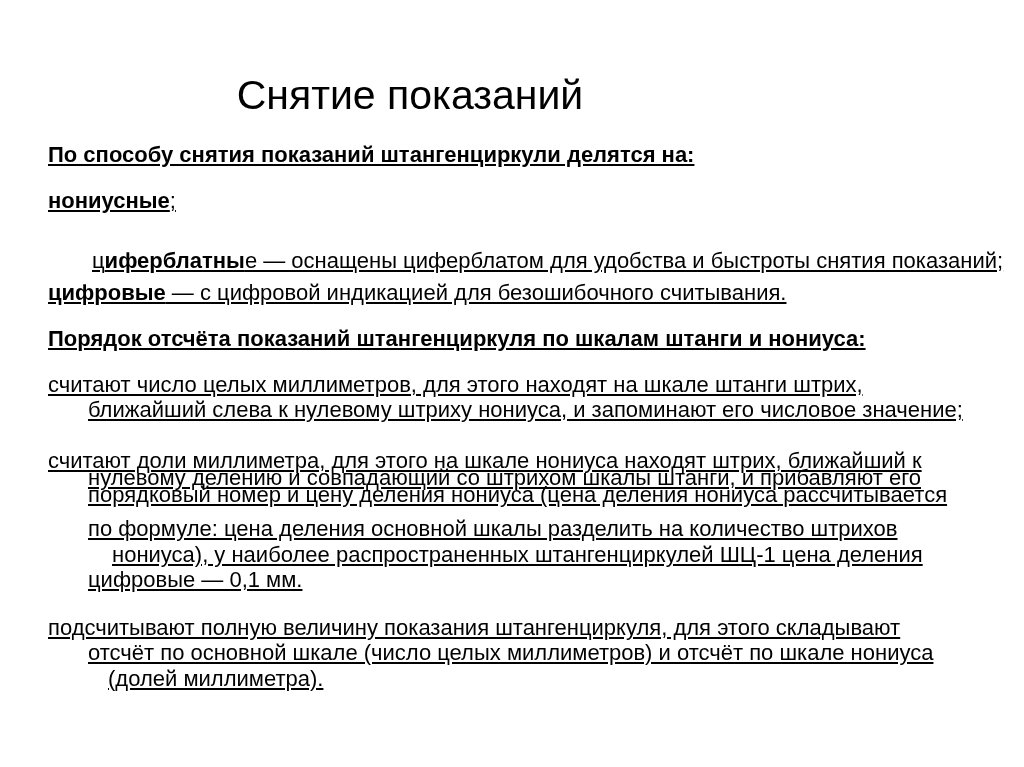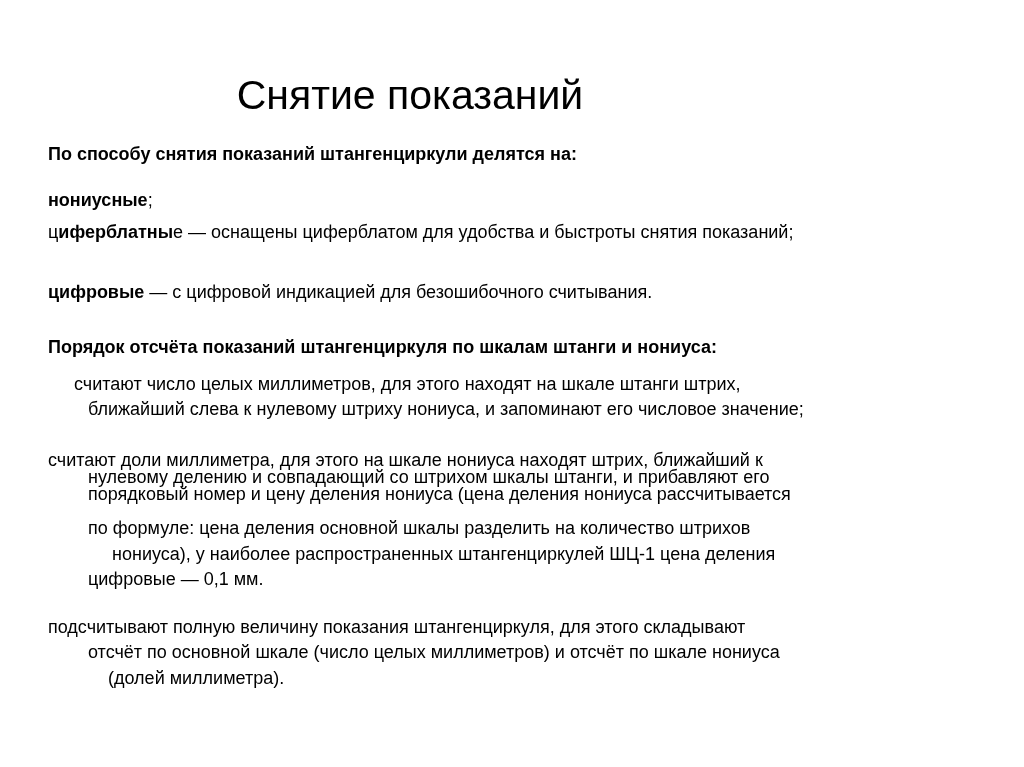--- a/index.html
+++ b/index.html
@@ -1,41 +1,41 @@
 <!DOCTYPE html>
 <html><head>
 <meta charset="utf-8">
 <style>
   html, body { margin: 0; padding: 0; background: #ffffff; }
   body { width: 1024px; height: 767px; position: relative; overflow: hidden;
          font-family: "Liberation Sans", sans-serif; color: #000; }
   .title { position: absolute; left: 0; width: 820px; top: 68px; text-align: center;
            font-size: 41px; line-height: 54px; }
-  .line { position: absolute; left: 48px; font-size: 18px; line-height: 25.5px; white-space: nowrap; }
+  .line { position: absolute; left: 48px; font-size: 22px; line-height: 25.5px; white-space: nowrap; text-decoration: underline; }
   .cont { left: 88px; }
   b { font-weight: bold; }
 </style>
 </head>
 <body>
 
 <div>
   <div class="title">Снятие показаний</div>
 
   <div class="line" style="top:142px;"><b>По способу снятия показаний штангенциркули делятся на:</b></div>
 
   <div class="line" style="top:188px;"><b>нониусные</b><span>;</span></div>
 
-  <div class="line" style="top:220px;"><span>ц</span><b>иферблатны</b><span>е — оснащены циферблатом для удобства и быстроты снятия показаний;</span></div>
+  <div class="line" style="top:248px;margin-left:44px;"><span>ц</span><b>иферблатны</b><span>е — оснащены циферблатом для удобства и быстроты снятия показаний;</span></div>
 
   <div class="line" style="top:280px;"><b>цифровые</b><span> — с цифровой индикацией для безошибочного считывания.</span></div>
 
-  <div class="line" style="top:335px;"><b>Порядок отсчёта показаний штангенциркуля по шкалам штанги и нониуса:</b></div>
+  <div class="line" style="top:326px;"><b>Порядок отсчёта показаний штангенциркуля по шкалам штанги и нониуса:</b></div>
 
   <div>
-    <div class="line" style="top:372px;margin-left:26px;">считают число целых миллиметров, для этого находят на шкале штанги штрих,</div>
+    <div class="line" style="top:372px;">считают число целых миллиметров, для этого находят на шкале штанги штрих,</div>
     <div class="line cont" style="top:397px;text-align:center;">ближайший слева к нулевому штриху нониуса, и запоминают его числовое значение;</div>
   </div>
 
   <div>
     <div class="line" style="top:440px;margin-top:8px;">считают доли миллиметра, для этого на шкале нониуса находят штрих, ближайший к</div>
     <div class="line cont" style="top:465px;">нулевому делению и совпадающий со штрихом шкалы штанги, и прибавляют его</div>
     <div class="line cont" style="top:482px;text-align:right;">порядковый номер и цену деления нониуса (цена деления нониуса рассчитывается</div>
     <div class="line cont" style="top:516px;text-align:center;">по формуле: цена деления основной шкалы разделить на количество штрихов</div>
     <div class="line cont" style="top:542px;margin-left:24px;">нониуса), у наиболее распространенных штангенциркулей ШЦ-1 цена деления</div>
     <div class="line cont" style="top:567px;">цифровые — 0,1 мм.</div>

